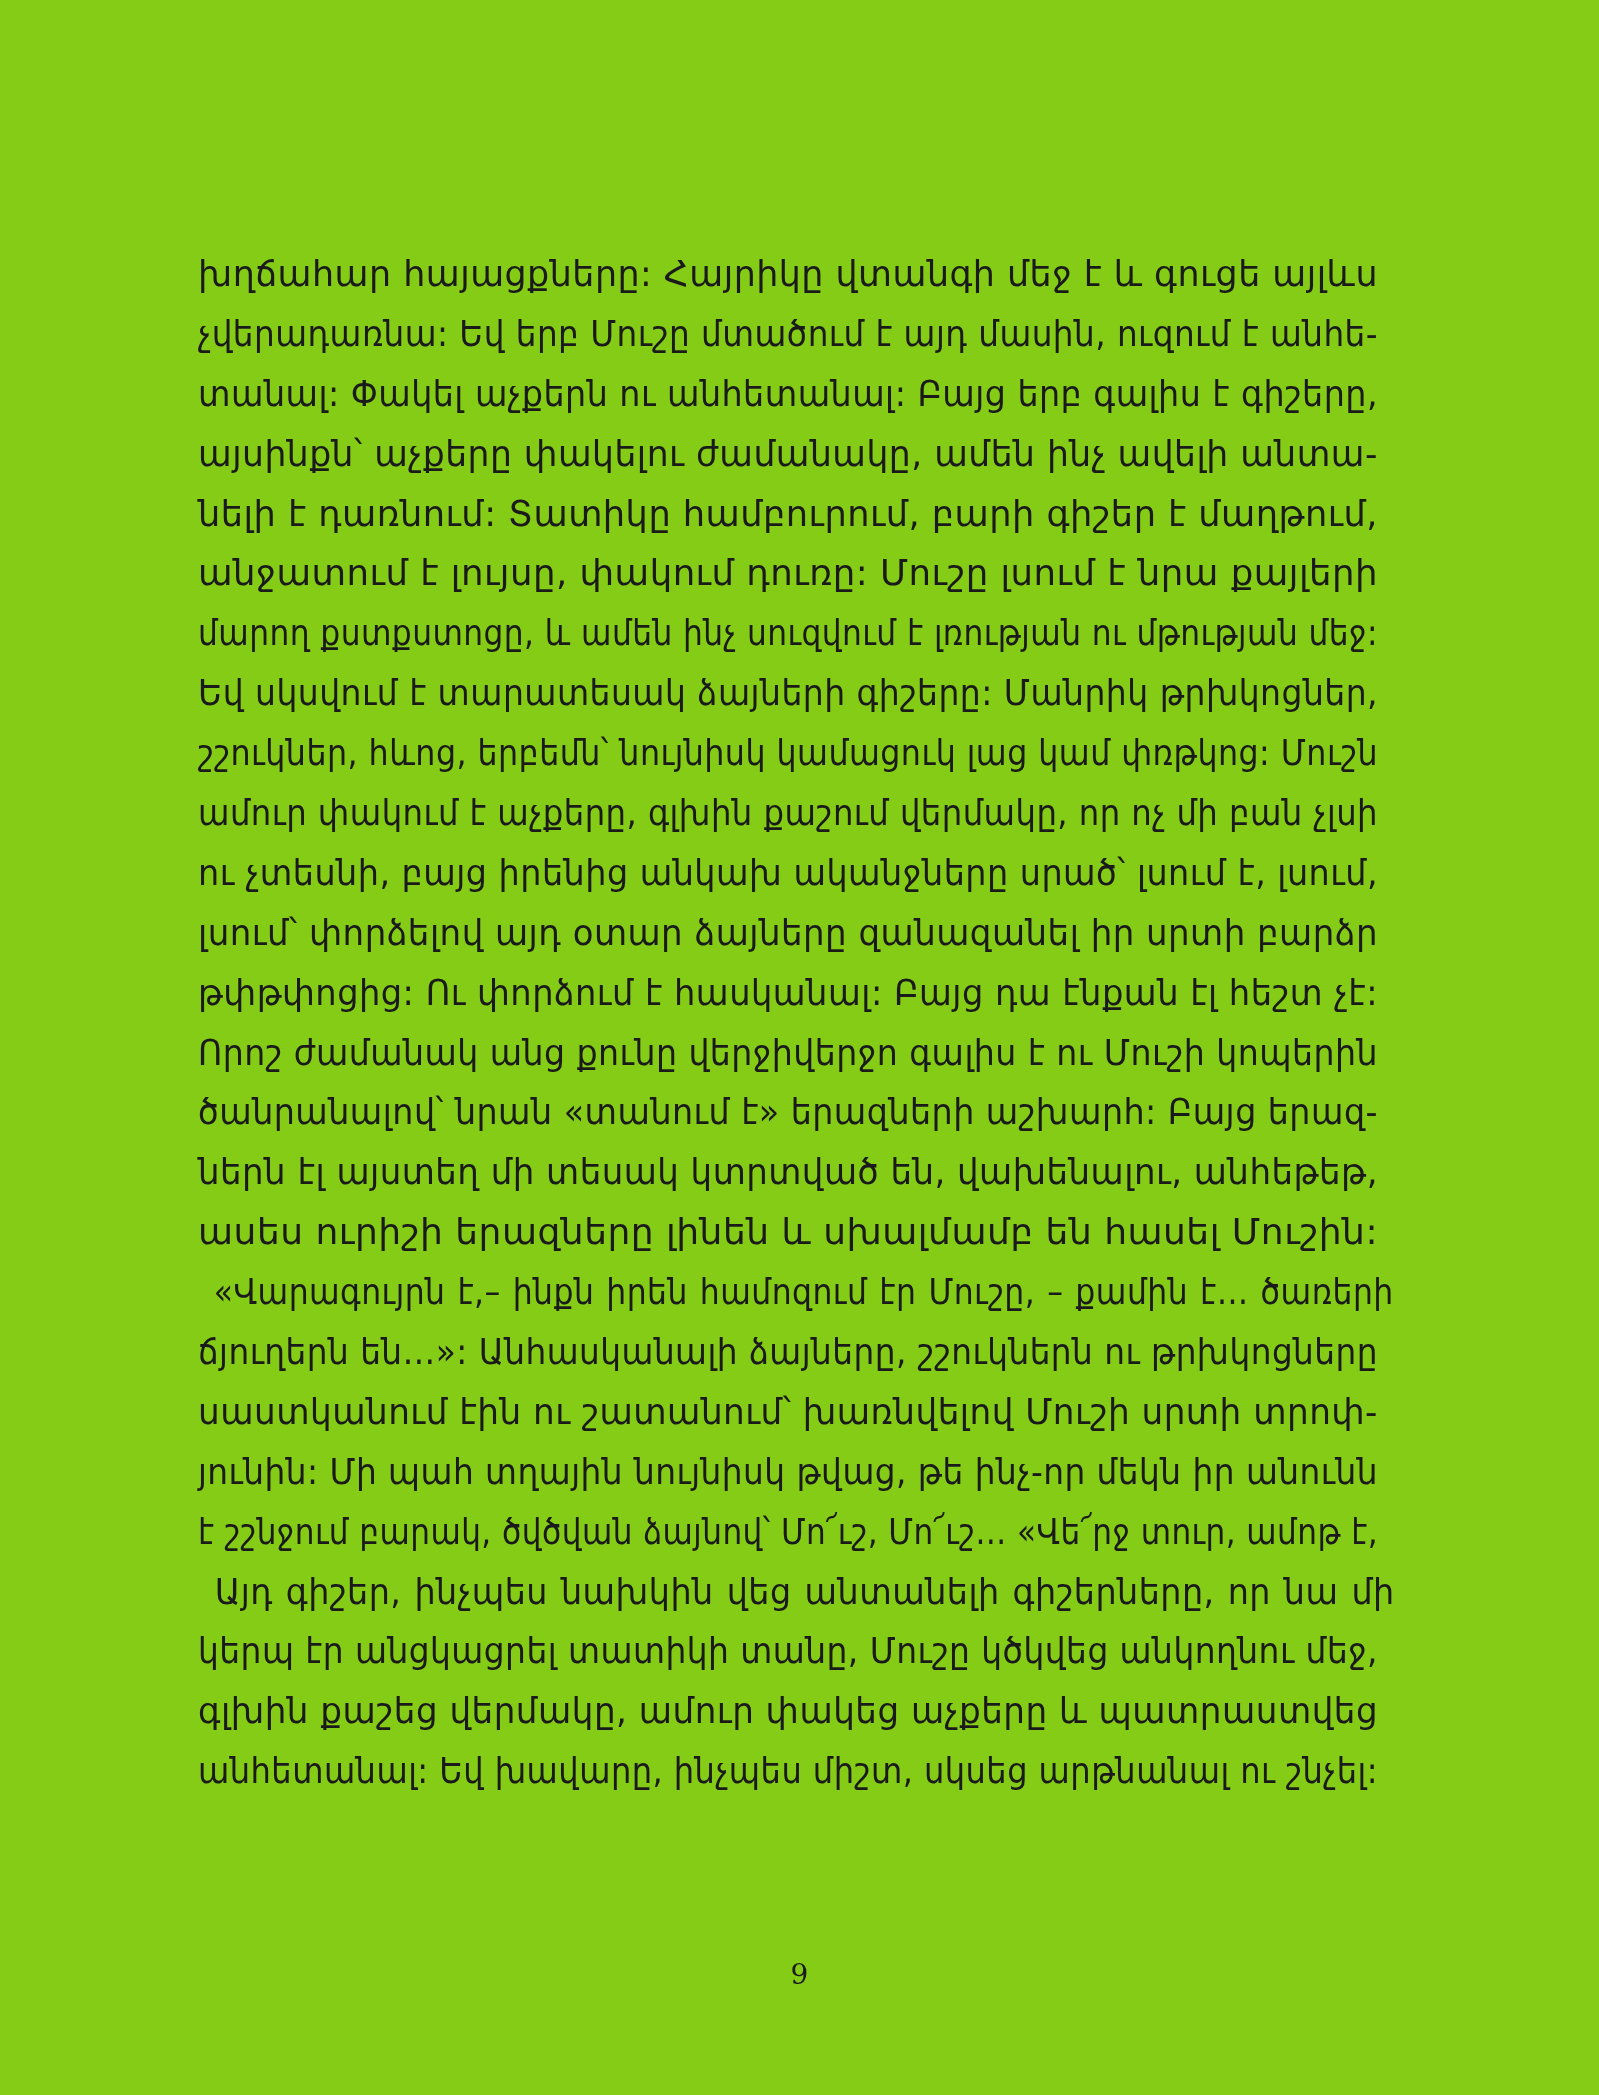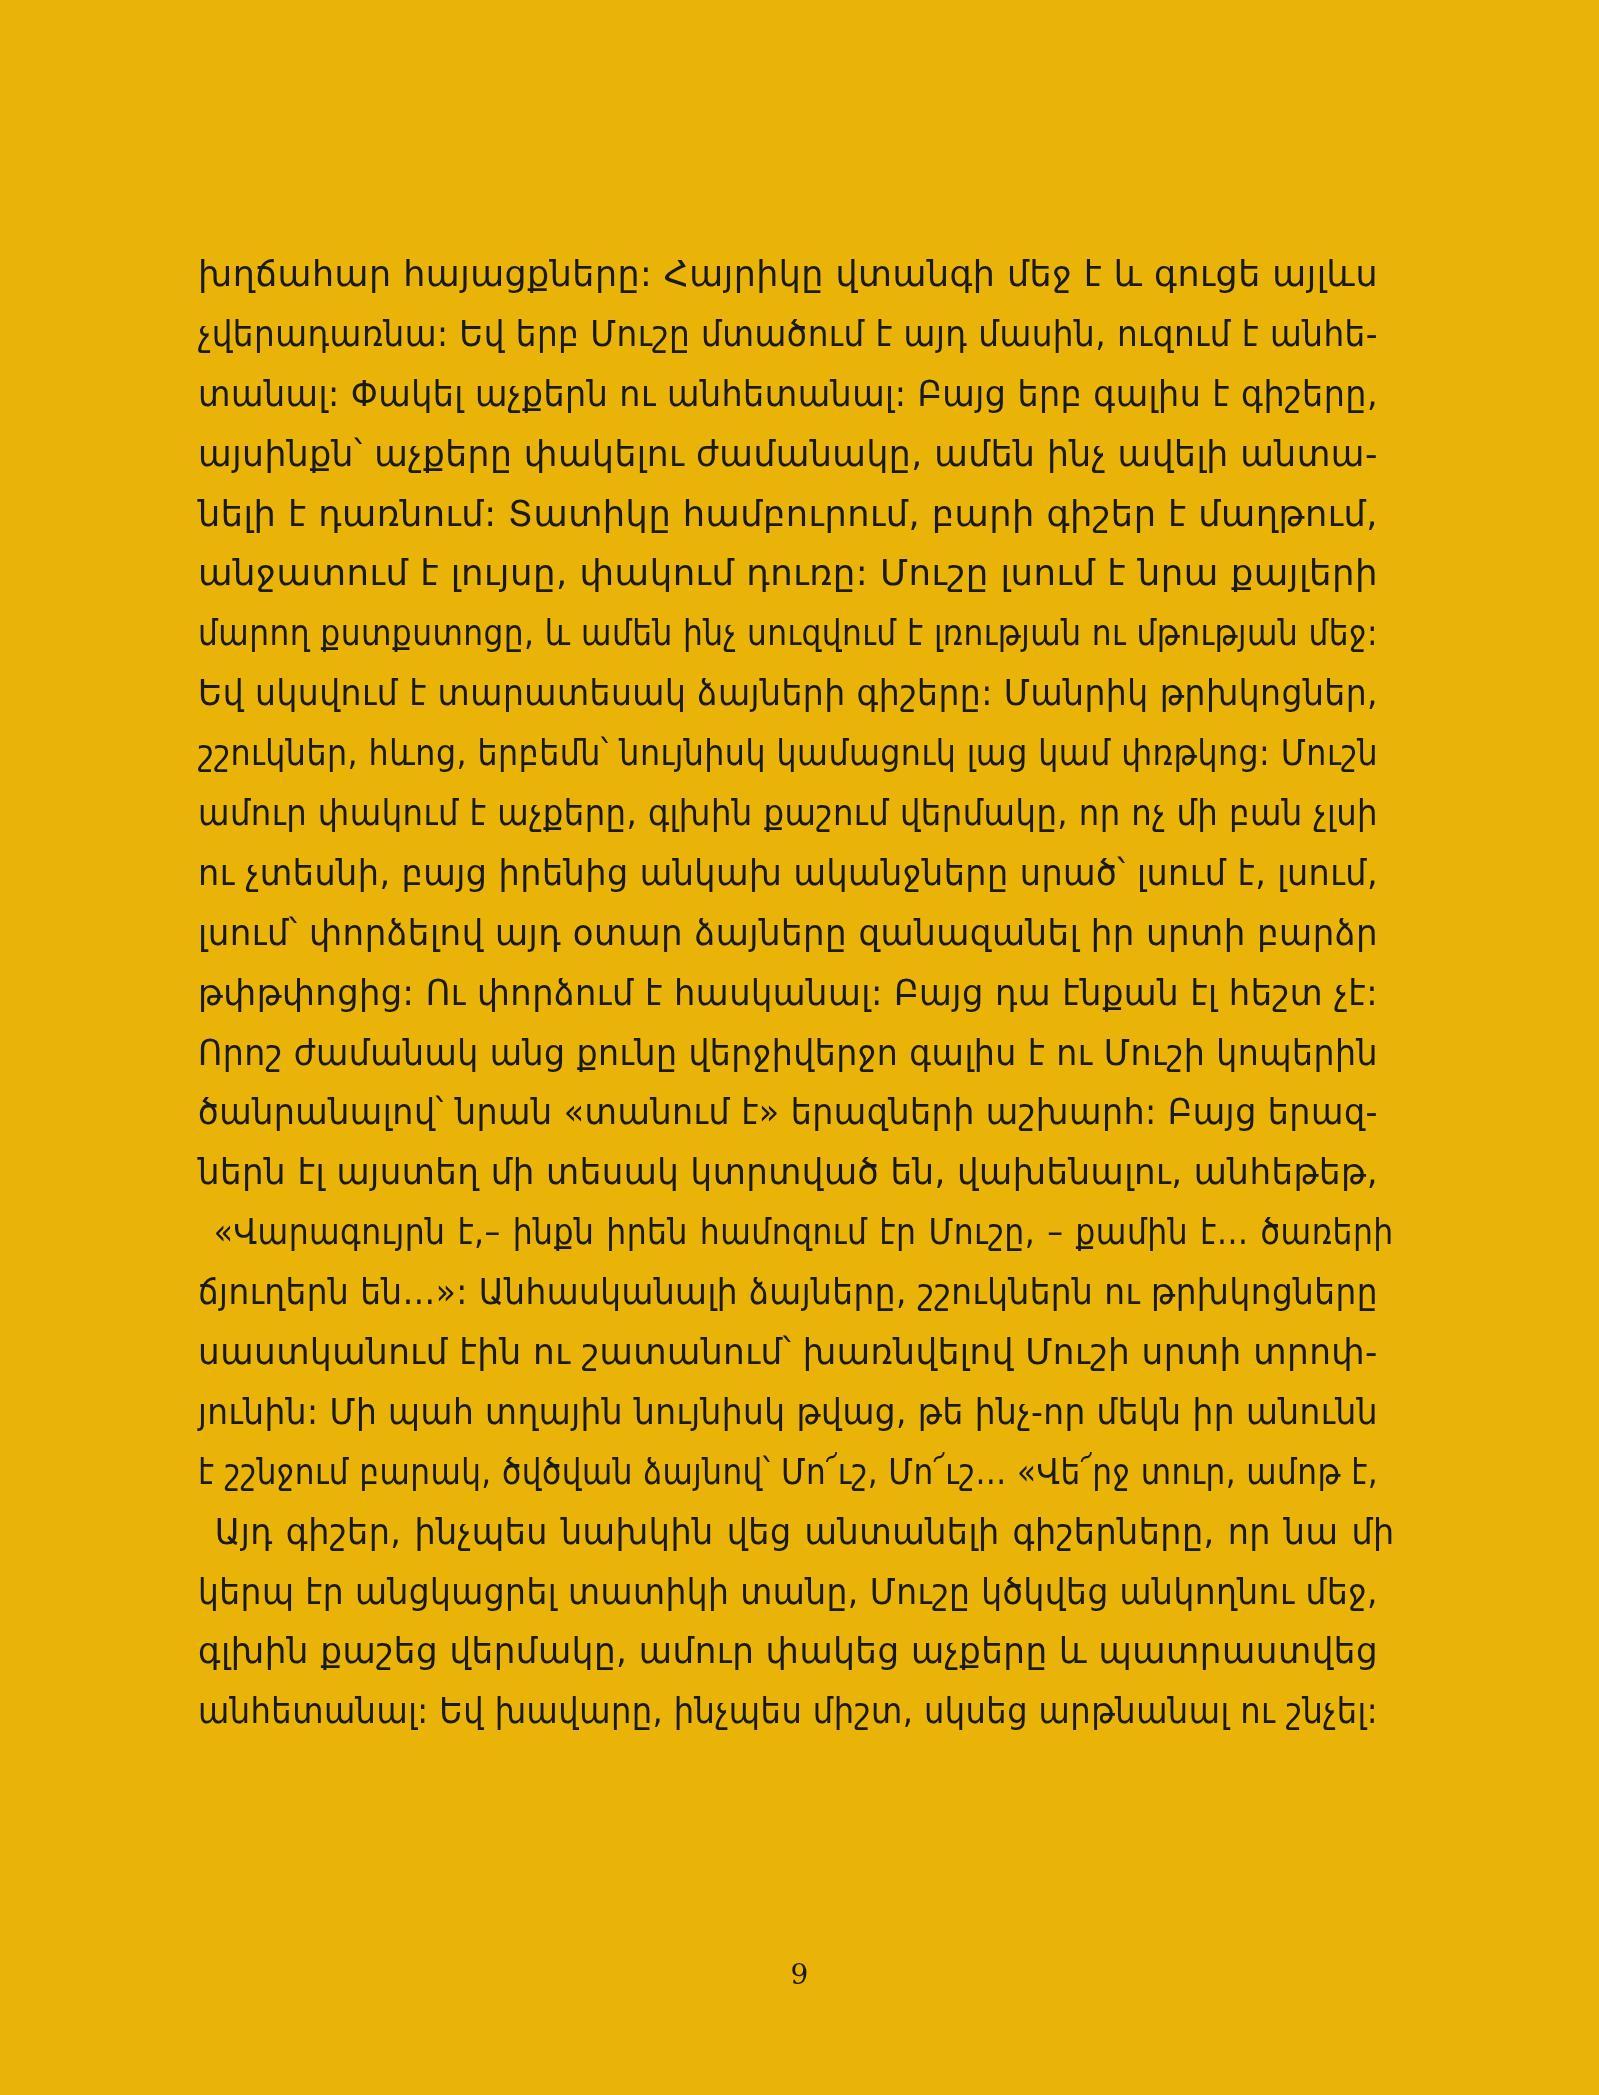--- a/index.html
+++ b/index.html
@@ -11,21 +11,21 @@
     width: 1599px;
     height: 2095px;
     position: relative;
     overflow: hidden;
   }
   .page {
     position: absolute;
     left: 0; top: 0;
     width: 1599px;
     height: 2095px;
-    background: #eab308;
+    background: #84cc16;
   }
   .text-block {
     position: absolute;
     left: 198px;
     top: 244px;
     width: 1180px;
     font-family: "DejaVu Sans", "Liberation Sans", sans-serif;
     font-size: 36px;
     color: #1a1a1a;
   }
@@ -72,20 +72,21 @@
       <span class="line" style="width: 1358.17px; transform: scaleX(0.8688);">մարող քստքստոցը, և ամեն ինչ սուզվում է լռության ու մթության մեջ:</span>
       <span class="line" style="width: 1285.75px; transform: scaleX(0.9178);">Եվ սկսվում է տարատեսակ ձայների գիշերը: Մանրիկ թրխկոցներ,</span>
       <span class="line" style="width: 1338.42px; transform: scaleX(0.8816);">շշուկներ, հևոց, երբեմն՝ նույնիսկ կամացուկ լաց կամ փռթկոց: Մուշն</span>
       <span class="line" style="width: 1315.47px; transform: scaleX(0.897);">ամուր փակում է աչքերը, գլխին քաշում վերմակը, որ ոչ մի բան չլսի</span>
       <span class="line" style="width: 1270.17px; transform: scaleX(0.929);">ու չտեսնի, բայց իրենից անկախ ականջները սրած՝ լսում է, լսում,</span>
       <span class="line" style="width: 1248.02px; transform: scaleX(0.9455);">լսում՝ փորձելով այդ օտար ձայները զանազանել իր սրտի բարձր</span>
       <span class="line" style="width: 1260px; transform: scaleX(0.9365);">թփթփոցից: Ու փորձում է հասկանալ: Բայց դա էնքան էլ հեշտ չէ:</span>
       <span class="line" style="width: 1280.62px; transform: scaleX(0.9214);">Որոշ ժամանակ անց քունը վերջիվերջո գալիս է ու Մուշի կոպերին</span>
       <span class="line" style="width: 1274.42px; transform: scaleX(0.9259);">ծանրանալով՝ նրան «տանում է» երազների աշխարհ: Բայց երազ-</span>
       <span class="line" style="width: 1248.77px; transform: scaleX(0.9449);">ներն էլ այստեղ մի տեսակ կտրտված են, վախենալու, անհեթեթ,</span>
+      <span class="line last" style="width: 1180.05px; transform: scaleX(1);">ասես ուրիշի երազները լինեն և սխալմամբ են հասել Մուշին:</span>
     </div>
 
     <div>
       <span class="line indent" style="width: 1350.05px; transform: scaleX(0.874);">«Վարագույրն է,– ինքն իրեն համոզում էր Մուշը, – քամին է… ծառերի</span>
       <span class="line" style="width: 1296.28px; transform: scaleX(0.9103);">ճյուղերն են…»: Անհասկանալի ձայները, շշուկներն ու թրխկոցները</span>
       <span class="line" style="width: 1240.73px; transform: scaleX(0.951);">սաստկանում էին ու շատանում՝ խառնվելով Մուշի սրտի տրոփ-</span>
       <span class="line" style="width: 1294.48px; transform: scaleX(0.9116);">յունին: Մի պահ տղային նույնիսկ թվաց, թե ինչ-որ մեկն իր անունն</span>
       <span class="line" style="width: 1364.47px; transform: scaleX(0.8648);">է շշնջում բարակ, ծվծվան ձայնով՝ Մո՜ւշ, Մո՜ւշ… «Վե՜րջ տուր, ամոթ է,</span>
     </div>
 

